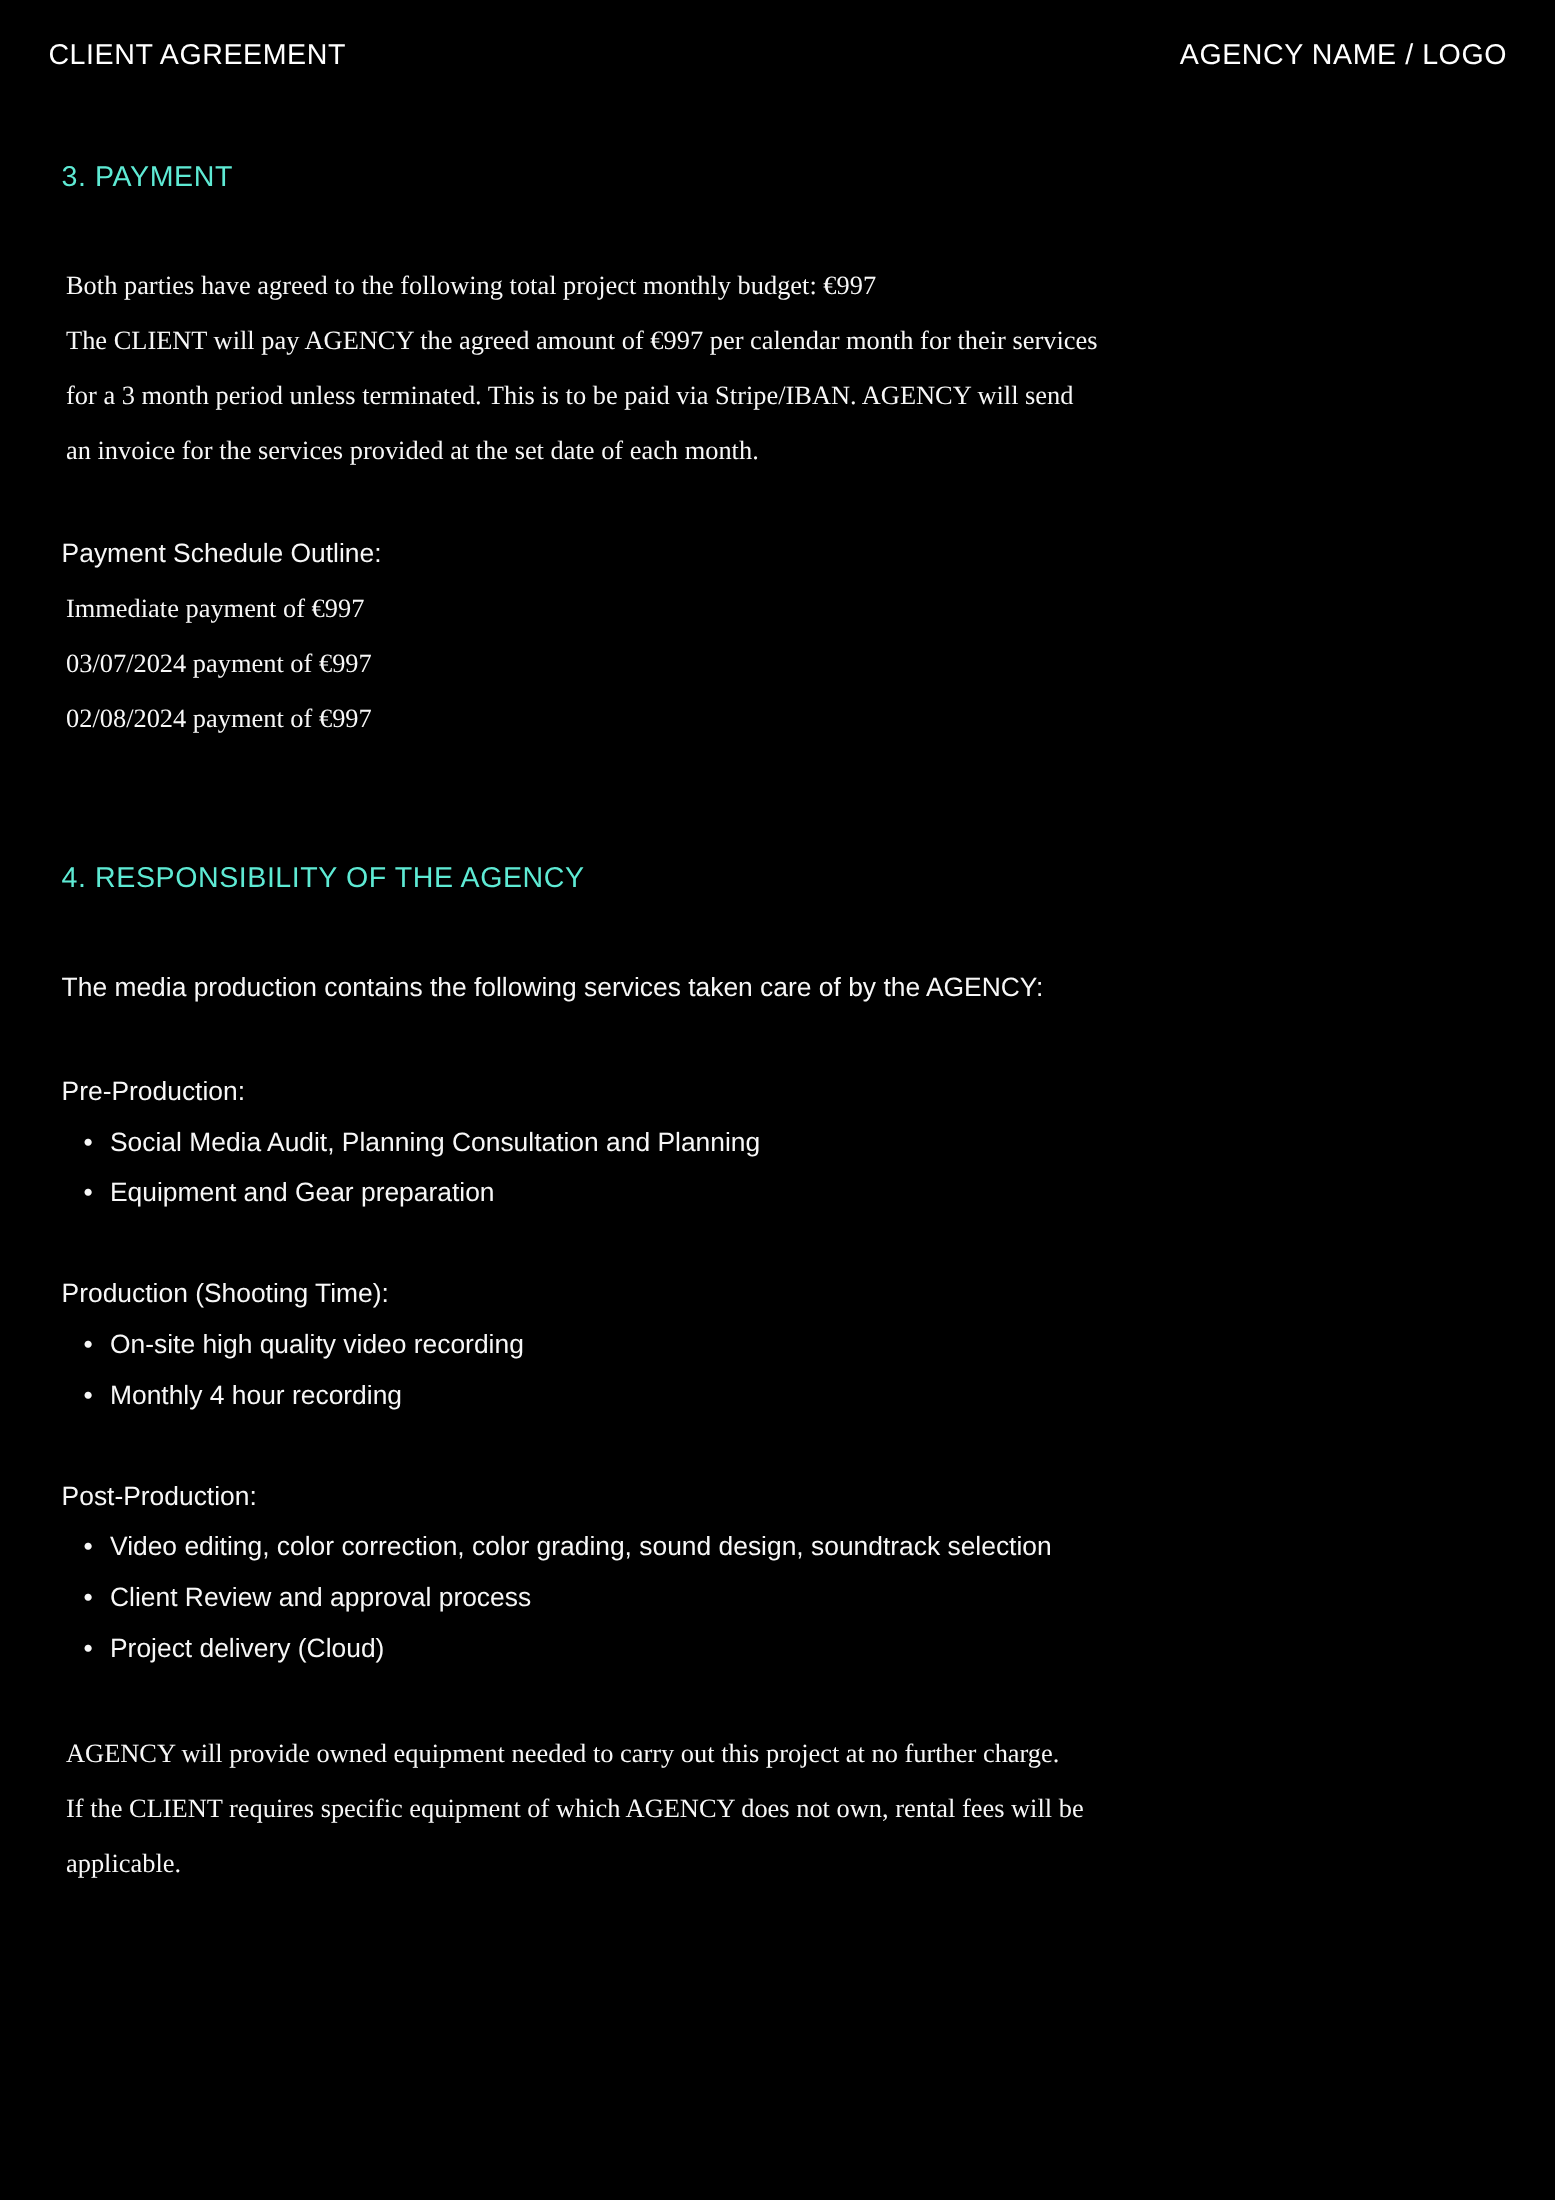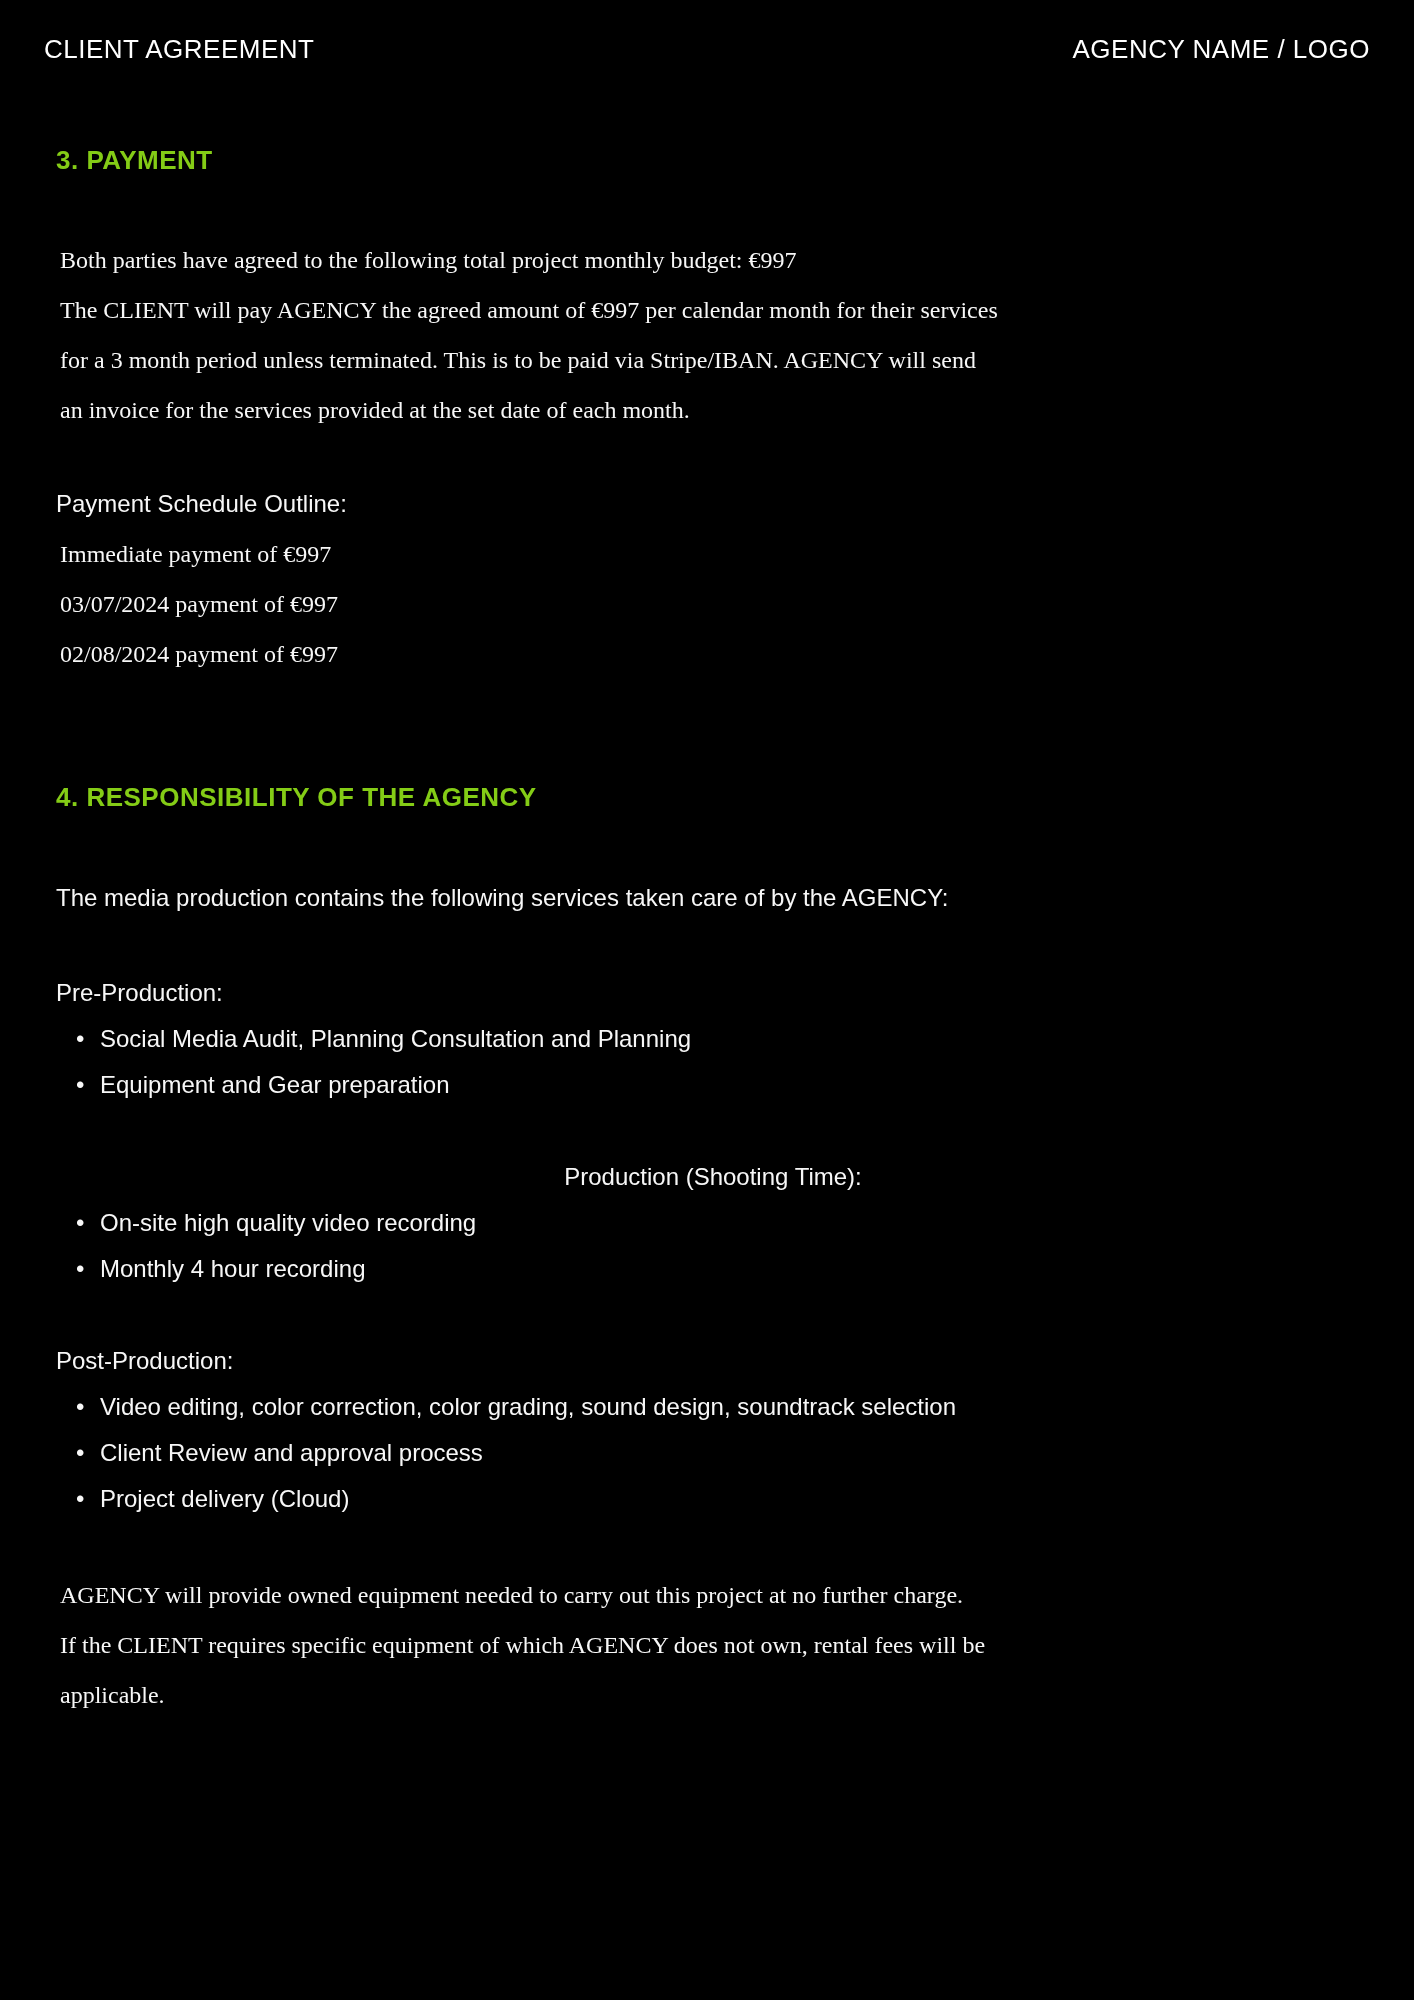--- a/index.html
+++ b/index.html
@@ -28,34 +28,34 @@
   }
   .content {
     padding: 0 44px 0 56px;
     font-size: 24px;
     font-weight: 300;
     line-height: 46px;
     color: #f7f7f7;
   }
   .sec-heading {
     font-size: 26px;
-    font-weight: 700;
-    color: #84cc16;
+    font-weight: 400;
+    color: #5eead4;
     letter-spacing: 0.5px;
     line-height: 30px;
     margin: 0;
   }
   #payment-heading   { margin-top: 80px; }
   #resp-heading      { margin-top: 105px; }
   .bline { margin: 4px; font-family: Liberation Serif, serif; }            
   .pay-intro         { margin-top: 62px; }
   .schedule-title    { margin-top: 48px; }
   .resp-intro        { margin-top: 63px; }
   .group-title-0     { margin-top: 49px; }
-  .group-title-1     { margin-top: 46px; text-align: center; }
+  .group-title-1     { margin-top: 46px; }
   .group-title-2     { margin-top: 46px; }
   .closing           { margin-top: 50px; }
   ul.bullets {
     list-style: none;
     margin: 0;
     padding: 0;
   }
   ul.bullets li {
     position: relative;
     padding-left: 44px;

